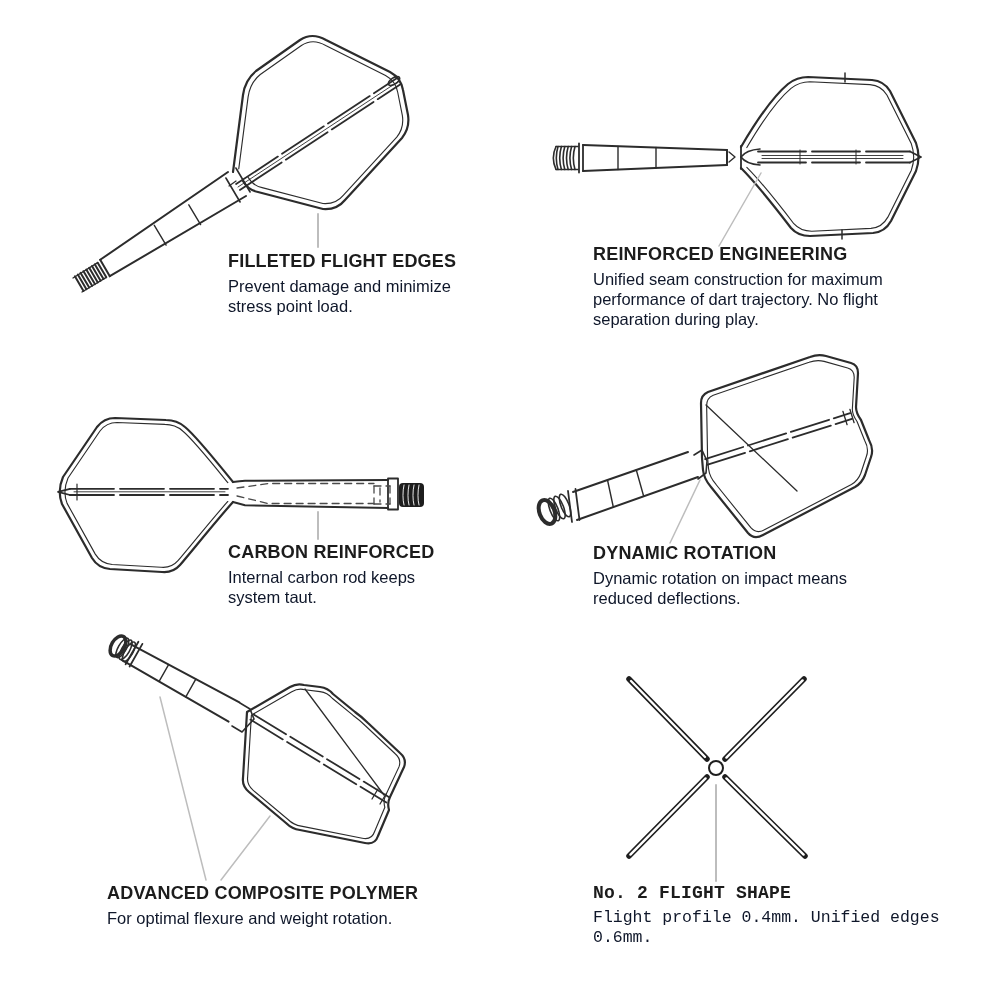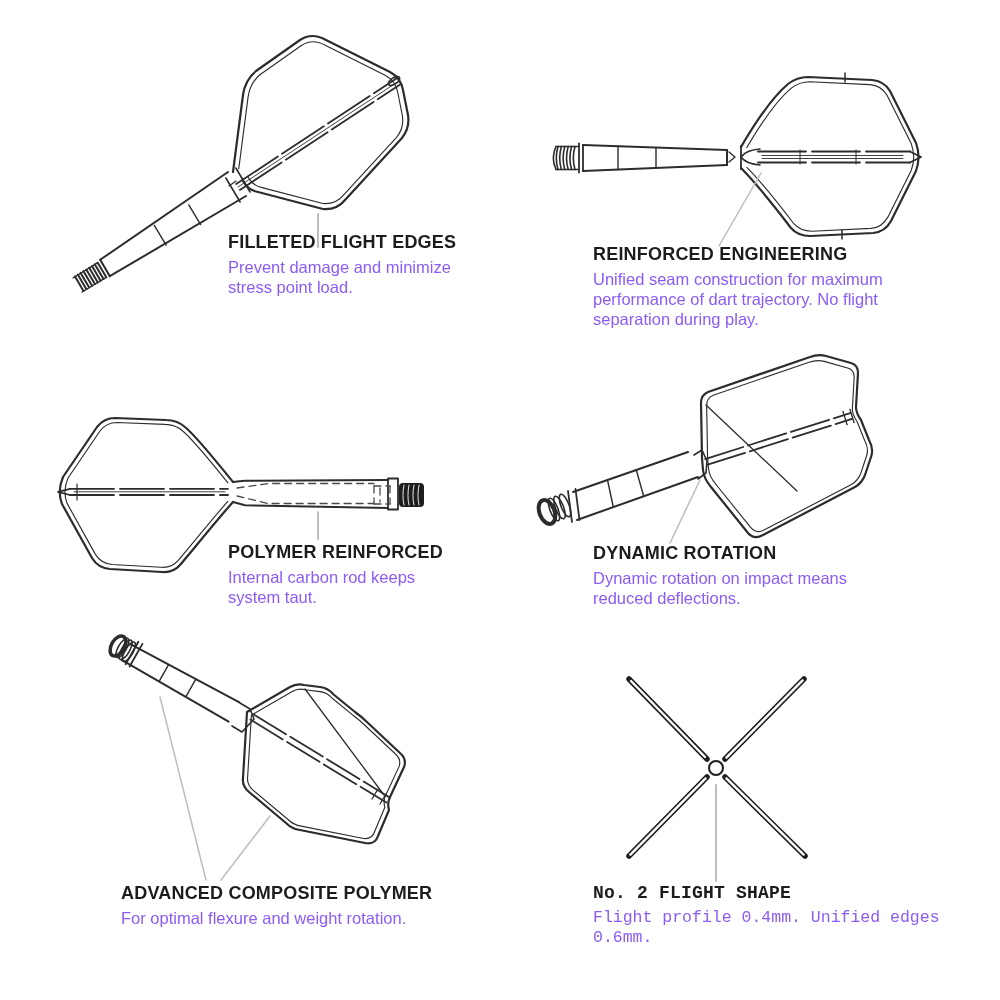--- a/index.html
+++ b/index.html
@@ -1,21 +1,21 @@
 <!DOCTYPE html>
 <html><head>
 <meta charset="utf-8">
 <style>
   html,body{margin:0;padding:0;background:#ffffff;}
   body{width:1000px;height:1000px;font-family:"Liberation Sans",sans-serif;}
   .canvas{position:relative;width:1000px;height:1000px;background:#ffffff;overflow:hidden;}
   svg.illus{position:absolute;left:0;top:0;width:1000px;height:1000px;}
   .feature{position:absolute;}
   .feature h3{margin:0 0 4px 0;font-size:18px;font-weight:700;color:#1c1c1c;letter-spacing:.2px;line-height:22px;white-space:nowrap;}
-  .feature p{margin:0;font-size:16.5px;line-height:20px;color:#8b5cf6;white-space:pre-line;}
+  .feature p{margin:0;font-size:16.5px;line-height:20px;color:#0f172a;white-space:pre-line;}
 </style>
 </head>
 <body>
 
 <div class="canvas">
 
   <svg class="illus" viewBox="0 0 1000 1000" fill="none" stroke="#2c2c2c" stroke-width="2" stroke-linecap="round" stroke-linejoin="round">
 
     <g>
       <path stroke-width="2.2" d="M233,172 L243,95 Q245,80 256,71 L300,40 Q312,32 326,40 L390,72 Q401,78 403,90 L408,115 Q410,128 402,138 L345,200 Q337,210 323,209 L258,192 Q248,190 243,181"></path>
@@ -174,46 +174,46 @@
       <line x1="725" y1="777" x2="805" y2="856" stroke="#1e1e1e" stroke-width="5.5"></line>
       <line x1="705" y1="757" x2="631" y2="681" stroke="#ffffff" stroke-width="2.4"></line>
       <line x1="726.4" y1="757.6" x2="802.6" y2="680.4" stroke="#ffffff" stroke-width="2.4"></line>
       <line x1="705.6" y1="778.4" x2="630.4" y2="854.6" stroke="#ffffff" stroke-width="2.4"></line>
       <line x1="726.4" y1="778.4" x2="803.6" y2="854.6" stroke="#ffffff" stroke-width="2.4"></line>
       <circle cx="716" cy="768" r="7" fill="#ffffff" stroke="#1e1e1e" stroke-width="2"></circle>
       <line x1="716" y1="785" x2="716" y2="881" stroke="#bdbdbd" stroke-width="2"></line>
     </g>
   </svg>
 
-  <div class="feature" style="left:228px;top:231px;">
+  <div class="feature" style="left:228px;top:250px;">
     <h3>FILLETED FLIGHT EDGES</h3>
     <p>Prevent damage and minimize
 stress point load.</p>
   </div>
 
   <div class="feature" style="left:593px;top:243px;">
     <h3>REINFORCED ENGINEERING</h3>
     <p>Unified seam construction for maximum
 performance of dart trajectory. No flight
 separation during play.</p>
   </div>
 
   <div class="feature" style="left:228px;top:541px;">
-    <h3>POLYMER REINFORCED</h3>
+    <h3>CARBON REINFORCED</h3>
     <p>Internal carbon rod keeps
 system taut.</p>
   </div>
 
   <div class="feature" style="left:593px;top:542px;">
     <h3>DYNAMIC ROTATION</h3>
     <p>Dynamic rotation on impact means
 reduced deflections.</p>
   </div>
 
-  <div class="feature" style="left:121px;top:882px;">
+  <div class="feature" style="left:107px;top:882px;">
     <h3>ADVANCED COMPOSITE POLYMER</h3>
     <p>For optimal flexure and weight rotation.</p>
   </div>
 
   <div class="feature" style="left:593px;top:882px;font-family:Liberation Mono, monospace;">
     <h3>No. 2 FLIGHT SHAPE</h3>
     <p>Flight profile 0.4mm. Unified edges 0.6mm.</p>
   </div>
 
 </div>

